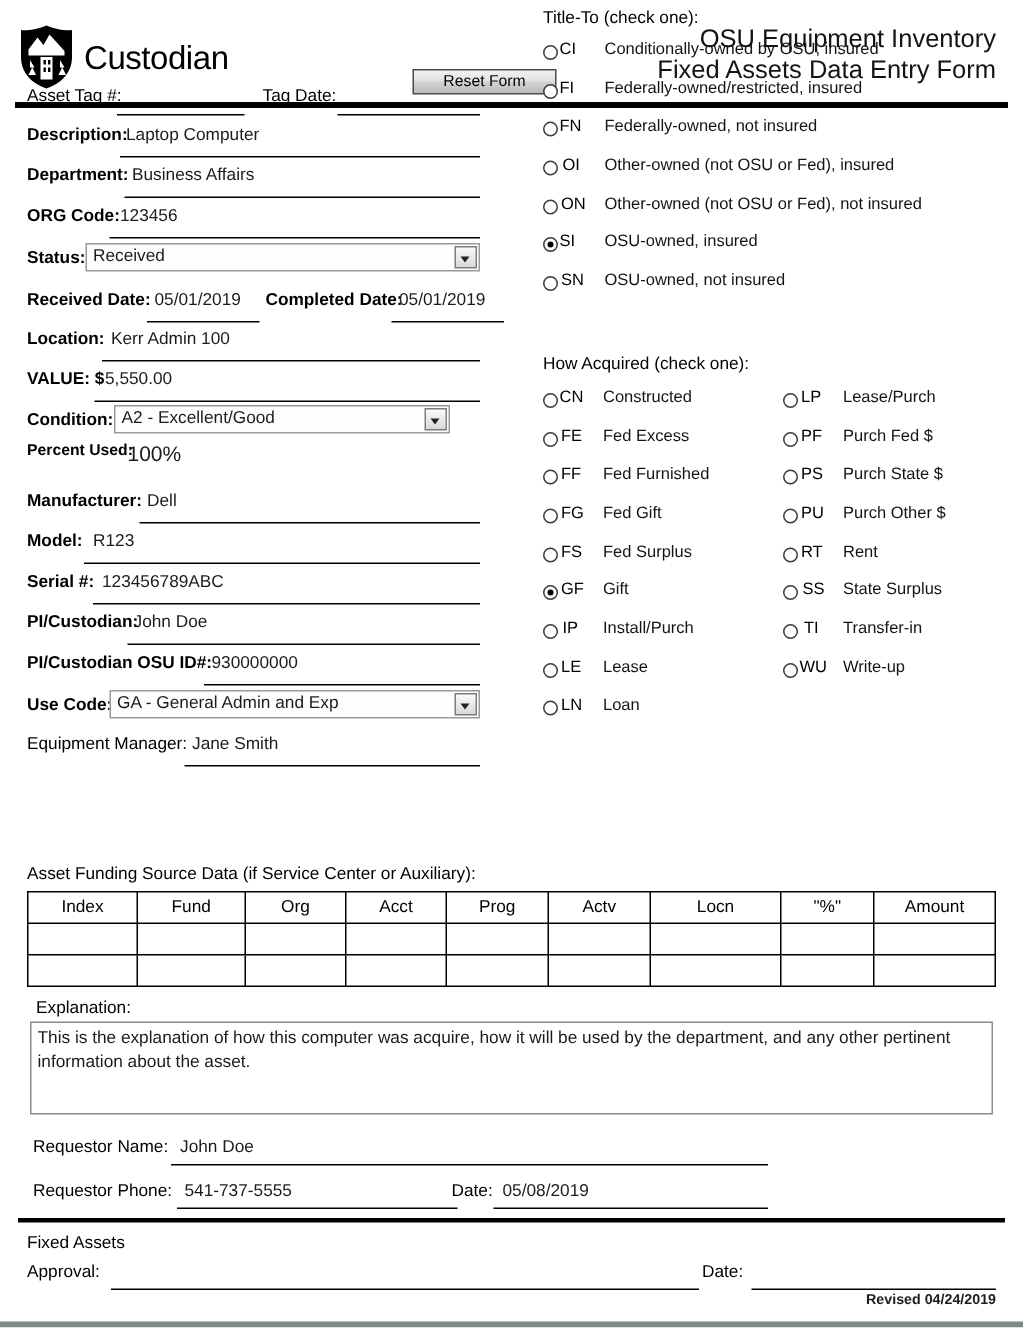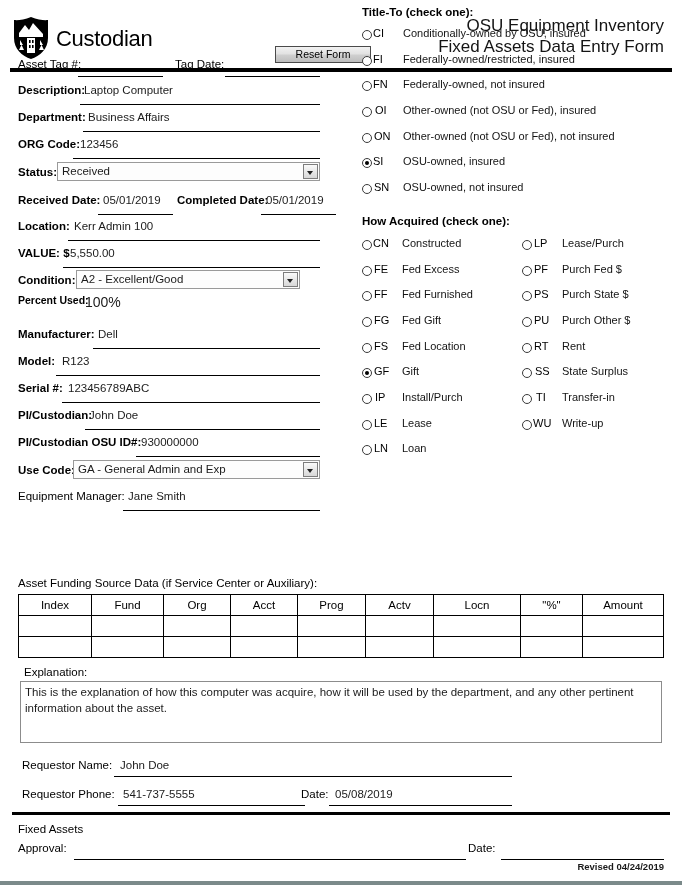--- a/index.html
+++ b/index.html
@@ -164,21 +164,21 @@
     top: 6px;
     width: 0; height: 0;
     border-left: 3.5px solid transparent;
     border-right: 3.5px solid transparent;
     border-top: 4px solid #222;
   }
 
   
   .grp-title {
     font-size: 11.5px;
-    font-weight: bold;
+    font-weight: normal;
   }
   .radio-row {
     position: relative;
     height: 25.7px;
     font-size: 11px;
   }
   .radio {
     position: absolute;
     left: 0;
     top: 3px;
@@ -466,21 +466,21 @@
         <span class="rcode">SI</span>
         <span class="rtext" style="left:41px">OSU-owned, insured</span>
       </div>
       <div class="radio-row">
         <span class="radio"></span>
         <span class="rcode" style="left:12px">SN</span>
         <span class="rtext" style="left:41px">OSU-owned, not insured</span>
       </div>
     </div>
 
-    <div class="grp-title" style="margin-top:8px;margin-bottom:10px">How Acquired (check one):</div>
+    <div class="grp-title" style="margin-top:30px;margin-bottom:10px">How Acquired (check one):</div>
 
     <div style="position:relative">
 
       <div style="position:absolute;left:0;top:0;width:160px">
         <div class="radio-row">
           <span class="radio"></span>
           <span class="rcode">CN</span>
           <span class="rtext" style="left:40px">Constructed</span>
         </div>
         <div class="radio-row">
@@ -494,21 +494,21 @@
           <span class="rtext" style="left:40px">Fed Furnished</span>
         </div>
         <div class="radio-row">
           <span class="radio"></span>
           <span class="rcode" style="left:12px">FG</span>
           <span class="rtext" style="left:40px">Fed Gift</span>
         </div>
         <div class="radio-row">
           <span class="radio"></span>
           <span class="rcode" style="left:12px">FS</span>
-          <span class="rtext" style="left:40px">Fed Location</span>
+          <span class="rtext" style="left:40px">Fed Surplus</span>
         </div>
         <div class="radio-row">
           <span class="radio on"></span>
           <span class="rcode" style="left:12px">GF</span>
           <span class="rtext" style="left:40px">Gift</span>
         </div>
         <div class="radio-row">
           <span class="radio"></span>
           <span class="rcode" style="left:13px">IP</span>
           <span class="rtext" style="left:40px">Install/Purch</span>

